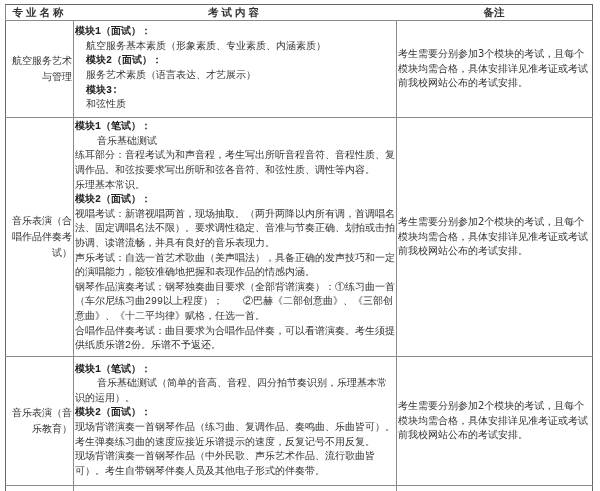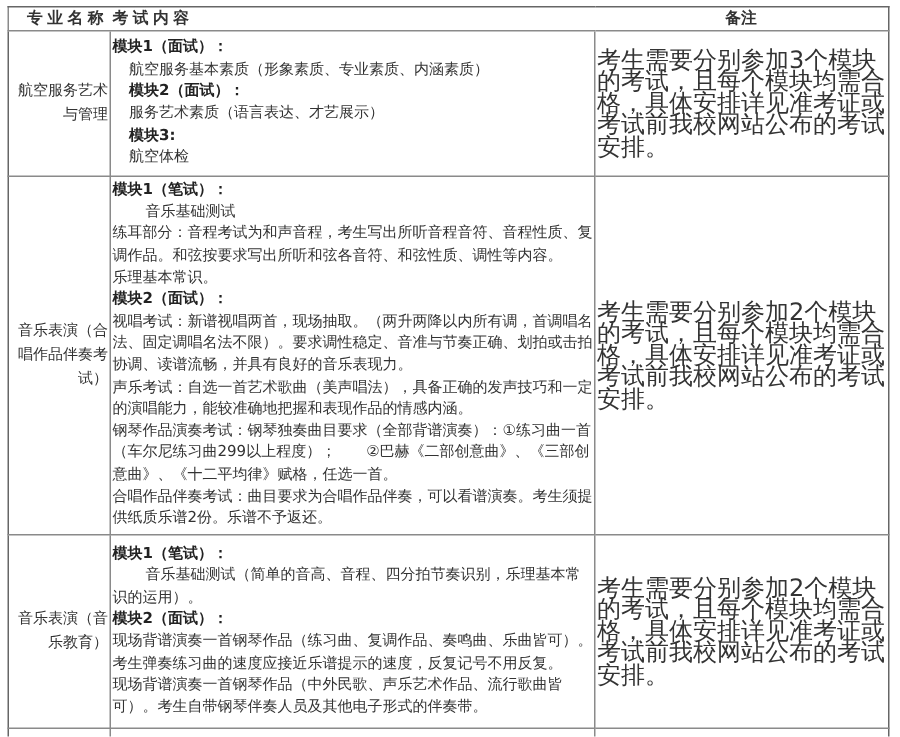--- a/index.html
+++ b/index.html
@@ -32,41 +32,42 @@
       word-break: break-all;
     }
     table.grid th {
       font-weight: bold;
       height: 15px;
       font-size: 10.5px;
       color: #333;
       letter-spacing: 3px;
       border-bottom: 1px solid #8a8a8a;
     }
-    table.grid tr.header th.h1 { border-right-color: transparent; text-align: right; margin-top: 20px; }
-    table.grid tr.header th.h2 { border-left-color: transparent; border-right-color: transparent; text-align: left; }
+    table.grid tr.header th.h1 { border-right-color: transparent; text-align: center; margin-top: 20px; }
+    table.grid tr.header th.h2 { border-left-color: transparent; border-right-color: transparent; text-align: center; }
     table.grid tr.header th.h3 { border-left-color: transparent; text-align: center; letter-spacing: 0; padding-left: 0; margin-top: 19px; }
     table.grid tr.header th { border-top: 1px solid #666; }
     table.grid td.left { border-left: 1px solid #666; }
     table.grid td.right, table.grid th.h3 { border-right: 1px solid #666; }
     td.major {
       text-align: right;
       padding: 0 2px;
       font-size: 10px;
       line-height: 16px;
     }
     td.content {
       text-align: left;
       padding: 0 0 0 0;
       vertical-align: middle;
+      font-family: Liberation Mono, monospace;
     }
     td.note {
       text-align: left;
       padding: 0 1px;
-      font-size: 16px;
+      font-size: 10px;
       line-height: 14.5px;
     }
     .mod {
       font-weight: bold;
       color: #222;
     }
     .indent { padding-left: 11px; }
     .indent2 { padding-left: 22px; }
     .line { display: block; }
     .tail-row td { height: 10px; border-bottom: none; }
@@ -88,21 +89,21 @@
   </tr>
 
   <tr style="height:97px">
     <td class="major left">航空服务艺术与管理</td>
     <td class="content">
       <span class="line mod">模块1（面试）：</span>
       <span class="line indent">航空服务基本素质（形象素质、专业素质、内涵素质）</span>
       <span class="line mod indent">模块2（面试）：</span>
       <span class="line indent">服务艺术素质（语言表达、才艺展示）</span>
       <span class="line mod indent">模块3:</span>
-      <span class="line indent">航空体检</span>
+      <span class="line indent">和弦性质</span>
     </td>
     <td class="note right">考生需要分别参加3个模块的考试，且每个模块均需合格，具体安排详见准考证或考试前我校网站公布的考试安排。</td>
   </tr>
 
   <tr style="height:239px">
     <td class="major left">音乐表演（合唱作品伴奏考试）</td>
     <td class="content">
       <span class="line mod">模块1（笔试）：</span>
       <span class="line indent2">音乐基础测试</span>
       <span class="line">练耳部分：音程考试为和声音程，考生写出所听音程音符、音程性质、复调作品。和弦按要求写出所听和弦各音符、和弦性质、调性等内容。</span>

